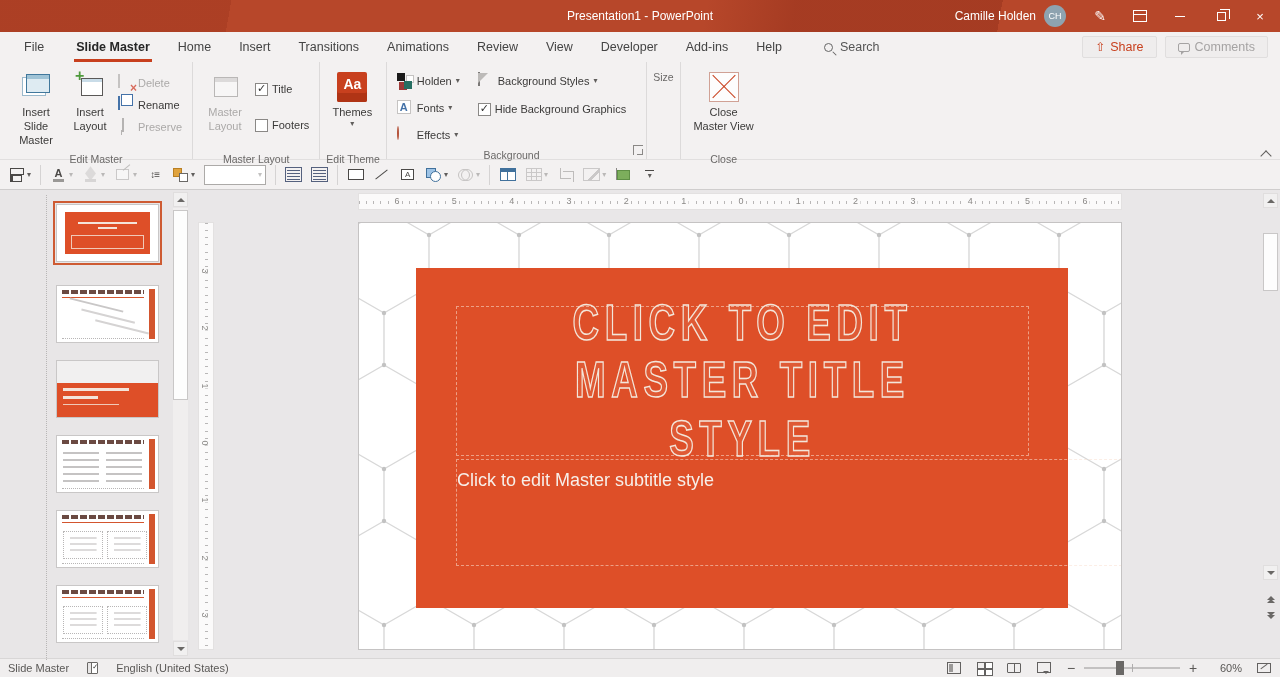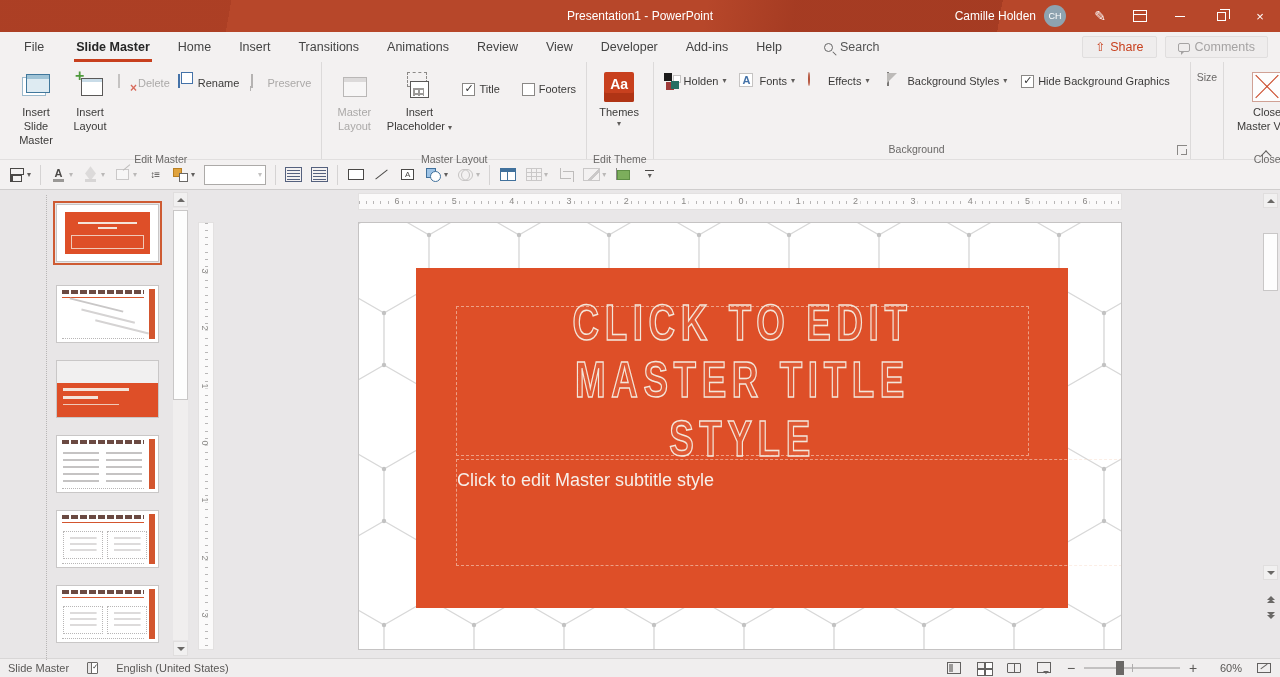--- a/index.html
+++ b/index.html
@@ -46,21 +46,21 @@
   .rgroup { position:relative; display:flex; flex-direction:column; padding:6px 6px 0 6px; }
   .rgroup + .rgroup { border-left:1px solid #DCDADA; }
   .rgroup-body { flex:1; display:flex; align-items:flex-start; }
   .rgroup-label { text-align:center; font-size:10.5px; color:#6A6867; padding:3px 0 4px; white-space:nowrap; }
   .bigbtn { display:flex; flex-direction:column; align-items:center; justify-content:flex-start;
     font-size:11px; color:#3B3A39; text-align:center; padding:4px 5px 2px; line-height:1.25; height:82px; }
   .bigbtn .lbl { margin-top:4px; }
   .smallbtn { display:flex; align-items:center; gap:4px; font-size:11px; color:#3B3A39; padding:2px 4px; height:22px; white-space:nowrap; }
   .grayed { color:#ABA9A8 !important; }
   .chev { font-size:8px; color:#605E5C; line-height:1; }
-  .col { display:flex; flex-direction:row; justify-content:flex-start; }
+  .col { display:flex; flex-direction:column; justify-content:flex-start; }
 
   
   .ic26 { width:30px; height:30px; position:relative; flex:none; }
   .ic16 { width:16px; height:16px; position:relative; flex:none; }
   .ic-slidemaster { }
   .ic-slidemaster::before { content:""; position:absolute; left:1px; top:5px; width:22px; height:17px; border:1px solid #9AB9CC; background:#fff; }
   .ic-slidemaster::after { content:""; position:absolute; left:5px; top:2px; width:22px; height:17px; border:1px solid #41789C; background:#DEEBF2; box-shadow:inset 0 4px 0 #9FC3D6; }
   .ic-insertlayout::after { content:""; position:absolute; left:6px; top:6px; width:20px; height:16px; border:1px solid #5A5857; background:#fff; box-shadow:inset 0 3px 0 #C9DCE8; }
   .ic-insertlayout::before { content:"+"; position:absolute; left:0px; top:-6px; color:#4E9A3C; font-size:16px; font-weight:700; z-index:1; }
   .ic-masterlayout::after { content:""; position:absolute; left:4px; top:5px; width:22px; height:18px; border:1px solid #B9B7B6; background:#F7F6F6; box-shadow:inset 0 4px 0 #DCDADA; }
@@ -319,24 +319,20 @@
     </div>
     <div class="rgroup-label">Edit Master</div>
   </div>
 
   <div class="rgroup">
     <div class="rgroup-body">
       <div class="bigbtn grayed" style="width:52px;">
         <span class="ic26 ic-masterlayout"></span>
         <span class="lbl">Master Layout</span>
       </div>
-      <div class="bigbtn" style="width:78px;">
-        <span class="ic26 ic-placeholder"></span>
-        <span class="lbl"><span>Insert Placeholder</span> <span class="chev">▾</span></span>
-      </div>
       <div class="col" style="margin-top:10px; gap:14px;">
         <div class="smallbtn">
           <span class="checkbox checked"></span>
           <span>Title</span>
         </div>
         <div class="smallbtn">
           <span class="checkbox"></span>
           <span>Footers</span>
         </div>
       </div>

